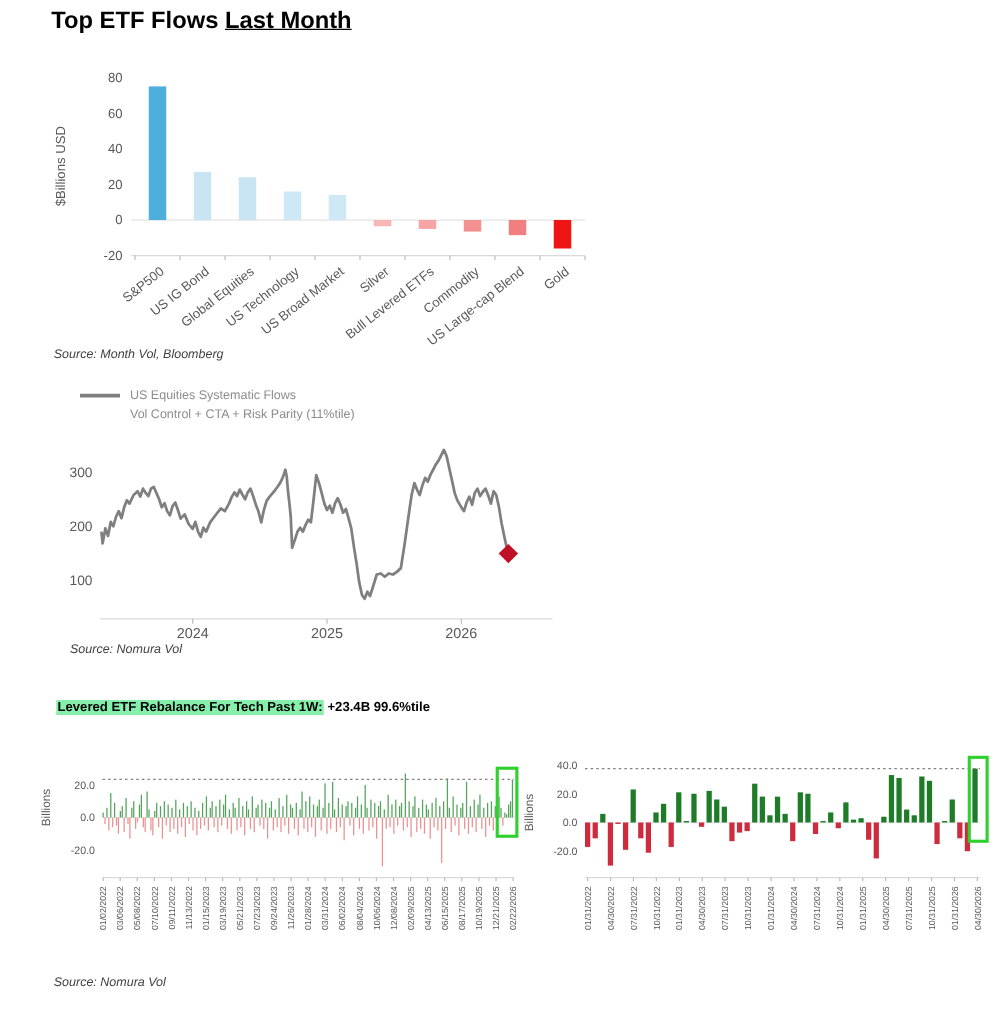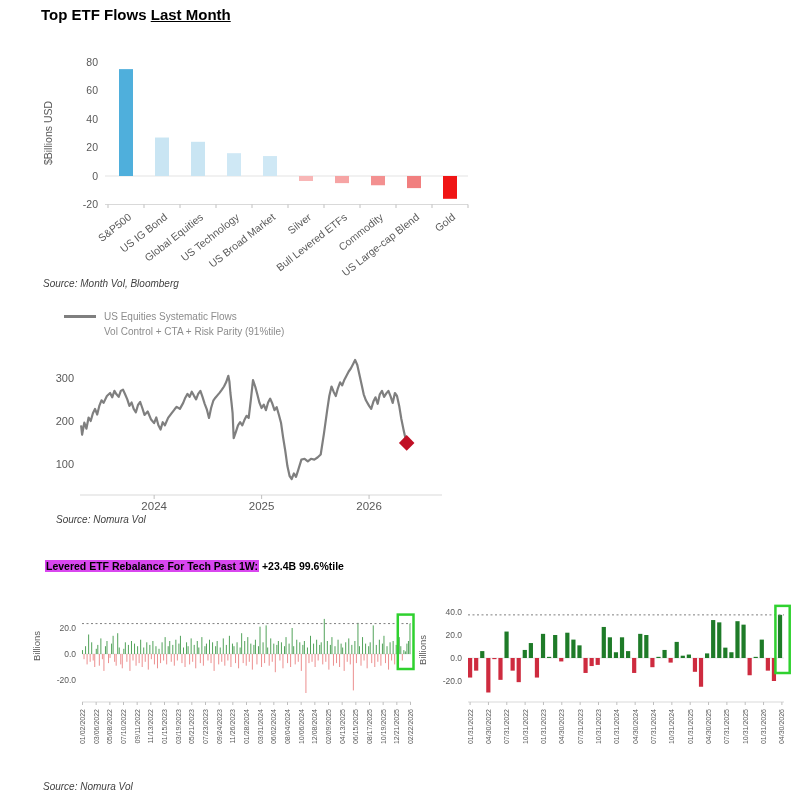--- a/index.html
+++ b/index.html
@@ -1,26 +1,26 @@
 <!DOCTYPE html>
 <html><head>
 <meta charset="utf-8">
 <style>
   html,body{margin:0;padding:0;background:#ffffff;}
   body{font-family:"Liberation Sans",sans-serif;}
   #page{position:relative;width:798px;height:808px;background:#ffffff;overflow:hidden;}
-  .page-title{position:absolute;left:41px;top:6px;font-size:15px;font-weight:bold;color:#000;}
+  .page-title{position:absolute;left:41px;top:6px;font-size:19px;font-weight:bold;color:#000;}
   .page-title .ul{text-decoration:underline;}
   .src{position:absolute;font-size:10px;font-style:italic;color:#3f3f3f;}
   .legend{position:absolute;left:64px;top:309px;font-size:10px;color:#8c8c8c;line-height:15px;}
   .legend-row{display:flex;align-items:center;}
   .legend-swatch{display:inline-block;width:32px;height:3px;background:#7f7f7f;margin-right:8px;}
   .legend-indent{margin-left:40px;}
   .panel-title{position:absolute;font-size:10.5px;font-weight:bold;color:#000;white-space:nowrap;}
-  .hl{background:#d946ef;padding:0 1px;}
+  .hl{background:#86efac;padding:0 1px;}
   svg{position:absolute;overflow:visible;}
   svg text{font-family:"Liberation Sans",sans-serif;}
 </style>
 </head>
 <body>
 
 <div id="page">
 
   <div class="page-title"><span>Top ETF Flows </span><span class="ul">Last Month</span></div>
 
@@ -67,21 +67,21 @@
       <text x="416" y="170.5" text-anchor="end" font-size="10.5" fill="#595959" transform="rotate(-38 416 170.5)">Gold</text>
     </svg>
 
   <div class="src" style="left:43px;top:278px;">Source: Month Vol, Bloomberg</div>
 
   <div class="legend">
     <div class="legend-row">
       <span class="legend-swatch"></span>
       <span>US Equities Systematic Flows</span>
     </div>
-    <div class="legend-indent">Vol Control + CTA + Risk Parity (91%tile)</div>
+    <div class="legend-indent">Vol Control + CTA + Risk Parity (11%tile)</div>
   </div>
 
   <svg id="chart2" style="left:40px;top:343px;" width="420" height="172">
       <text x="34" y="38.95" text-anchor="end" font-size="11" fill="#595959">300</text>
       <text x="34" y="81.95" text-anchor="end" font-size="11" fill="#595959">200</text>
       <text x="34" y="124.95" text-anchor="end" font-size="11" fill="#595959">100</text>
       <line x1="40" y1="152" x2="402" y2="152" stroke="#d9d9d9" stroke-width="1"></line>
       <line x1="114.14925373134612" y1="152" x2="114.14925373134612" y2="156" stroke="#bfbfbf" stroke-width="1"></line>
       <text x="114.14925373134612" y="167" text-anchor="middle" font-size="11.5" fill="#595959">2024</text>
       <line x1="221.61194029850594" y1="152" x2="221.61194029850594" y2="156" stroke="#bfbfbf" stroke-width="1"></line>

